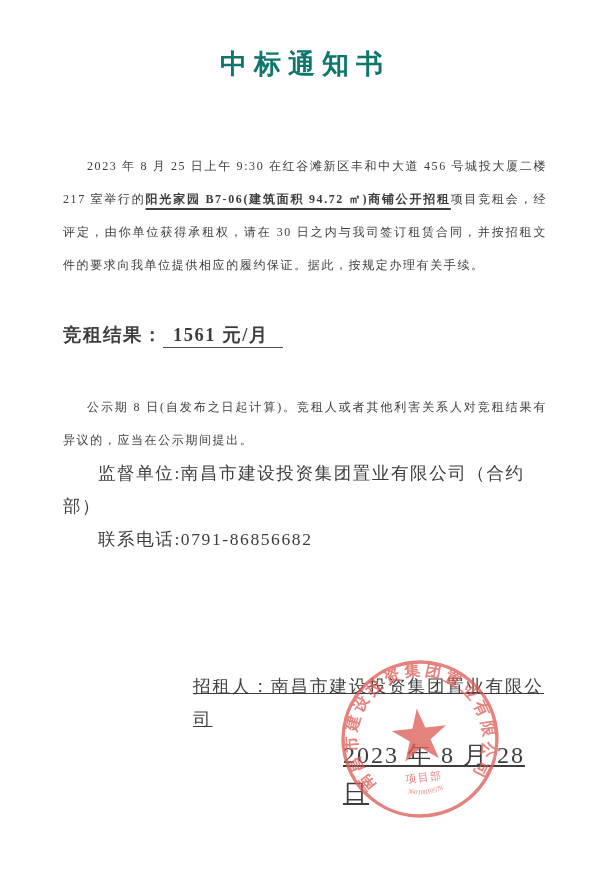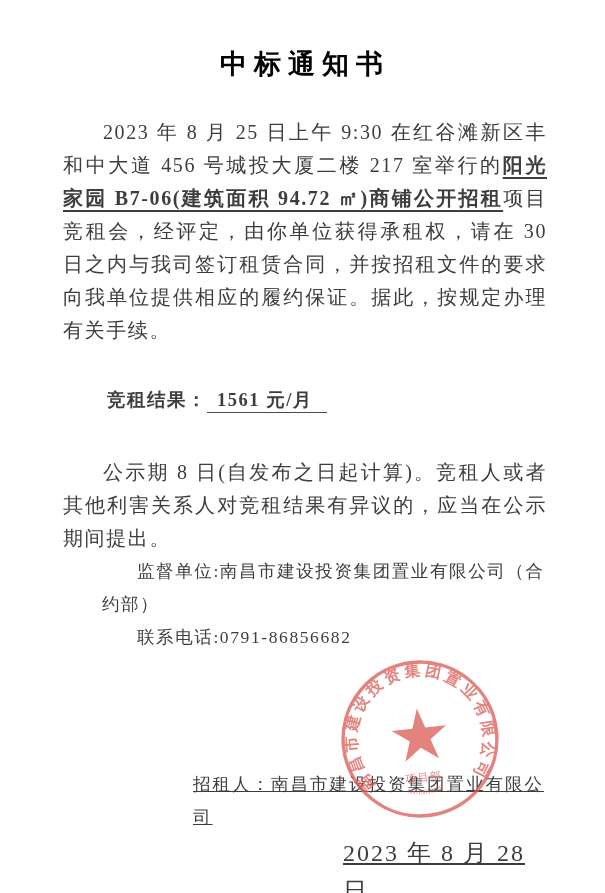--- a/index.html
+++ b/index.html
@@ -14,68 +14,67 @@
     font-family: "Liberation Serif", "DejaVu Serif", serif;
     overflow: hidden;
   }
   .content { padding: 46px 58px 0 63px; }
 
   .doc-title {
     text-align: center;
     font-size: 27px;
     font-weight: bold;
     letter-spacing: 7px;
-    color: #000000;
-    margin-bottom: 34px;
+    color: #0f766e;
+    margin-bottom: 68px;
   }
 
   .addressee {
     font-size: 18.5px;
     letter-spacing: 2px;
     margin-bottom: 9px;
   }
   .addressee .name {
     border-bottom: 1.5px solid #4a4a4a;
     padding-right: 14px;
     padding-bottom: 2px;
   }
 
   .para {
-    font-size: 20px;
+    font-size: 12px;
     line-height: 33px;
     letter-spacing: 1.6px;
     text-align: justify;
     text-indent: 2em;
   }
   .highlight {
     font-weight: bold;
     text-decoration: underline;
     text-underline-offset: 5px;
     text-decoration-thickness: 1.5px;
   }
 
   .result-line {
     margin-top: 40px;
     font-size: 18.5px;
     letter-spacing: 1.5px;
   }
-  .result-line .label { font-weight: bold; margin-left: 44px; }
+  .result-line .label { font-weight: bold; }
   .result-line .value {
     font-weight: bold;
     border-bottom: 1.5px solid #4a4a4a;
     padding: 0 14px 2px 10px;
   }
 
   .block2 { margin-top: 44px; }
   .indent-line {
     font-size: 17.5px;
     line-height: 33px;
     letter-spacing: 1.6px;
     text-indent: 2em;
-    margin-left: 39px;
   }
 
   .signature { margin-top: 114px; text-decoration: underline; }
   .sig-line {
     font-size: 17.5px;
     letter-spacing: 2px;
     line-height: 33px;
     padding-left: 130px;
   }
   .sig-date {

